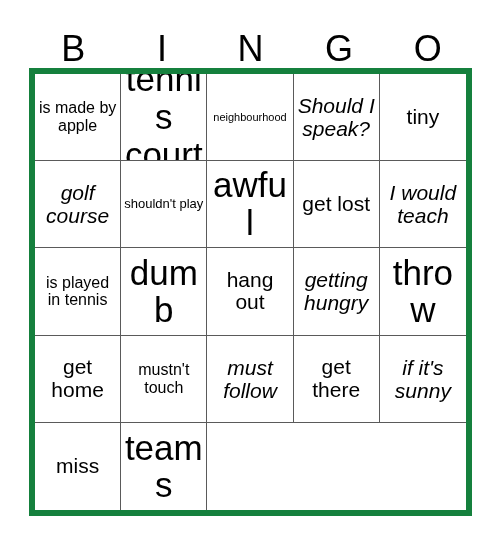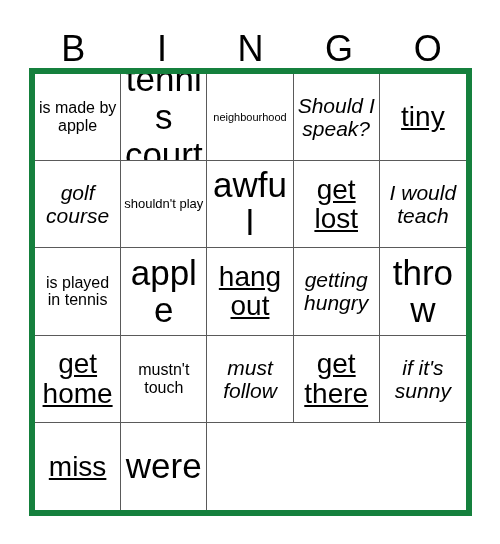--- a/index.html
+++ b/index.html
@@ -80,21 +80,21 @@
     line-height: 1.08;
     word-wrap: break-word;
   }
 
   
   .fs-xs   { font-size: 11px; line-height: 1.15; }
   .fs-sm   { font-size: 13px; line-height: 1.14; }
   .fs-md   { font-size: 16px; line-height: 1.12; }
   .fs-lg   { font-size: 21px; line-height: 1.10; font-style: italic; }
   .fs-xl   { font-size: 35px; line-height: 1.08; }
-  .fs-xxl  { font-size: 28px; line-height: 1.06; text-decoration: underline; }
+  .fs-xxl  { font-size: 21px; line-height: 1.06; }
 </style>
 </head>
 <body>
 
 <div class="bingo-page">
 
   <div class="bingo-header">
     <div class="header-letter">B</div>
     <div class="header-letter">I</div>
     <div class="header-letter">N</div>
@@ -130,21 +130,21 @@
       <div class="bingo-cell">
         <span class="cell-text fs-xxl">get lost</span>
       </div>
       <div class="bingo-cell">
         <span class="cell-text fs-lg">I would teach</span>
       </div>
       <div class="bingo-cell">
         <span class="cell-text fs-md">is played in tennis</span>
       </div>
       <div class="bingo-cell">
-        <span class="cell-text fs-xl">apple</span>
+        <span class="cell-text fs-xl">dumb</span>
       </div>
       <div class="bingo-cell">
         <span class="cell-text fs-xxl">hang out</span>
       </div>
       <div class="bingo-cell">
         <span class="cell-text fs-lg">getting hungry</span>
       </div>
       <div class="bingo-cell">
         <span class="cell-text fs-xl">throw</span>
       </div>
@@ -160,17 +160,17 @@
       <div class="bingo-cell">
         <span class="cell-text fs-xxl">get there</span>
       </div>
       <div class="bingo-cell">
         <span class="cell-text fs-lg">if it's sunny</span>
       </div>
       <div class="bingo-cell">
         <span class="cell-text fs-xxl">miss</span>
       </div>
       <div class="bingo-cell">
-        <span class="cell-text fs-xl">were</span>
+        <span class="cell-text fs-xl">teams</span>
       </div>
     </div>
 
 </div>
 
 </body></html>

